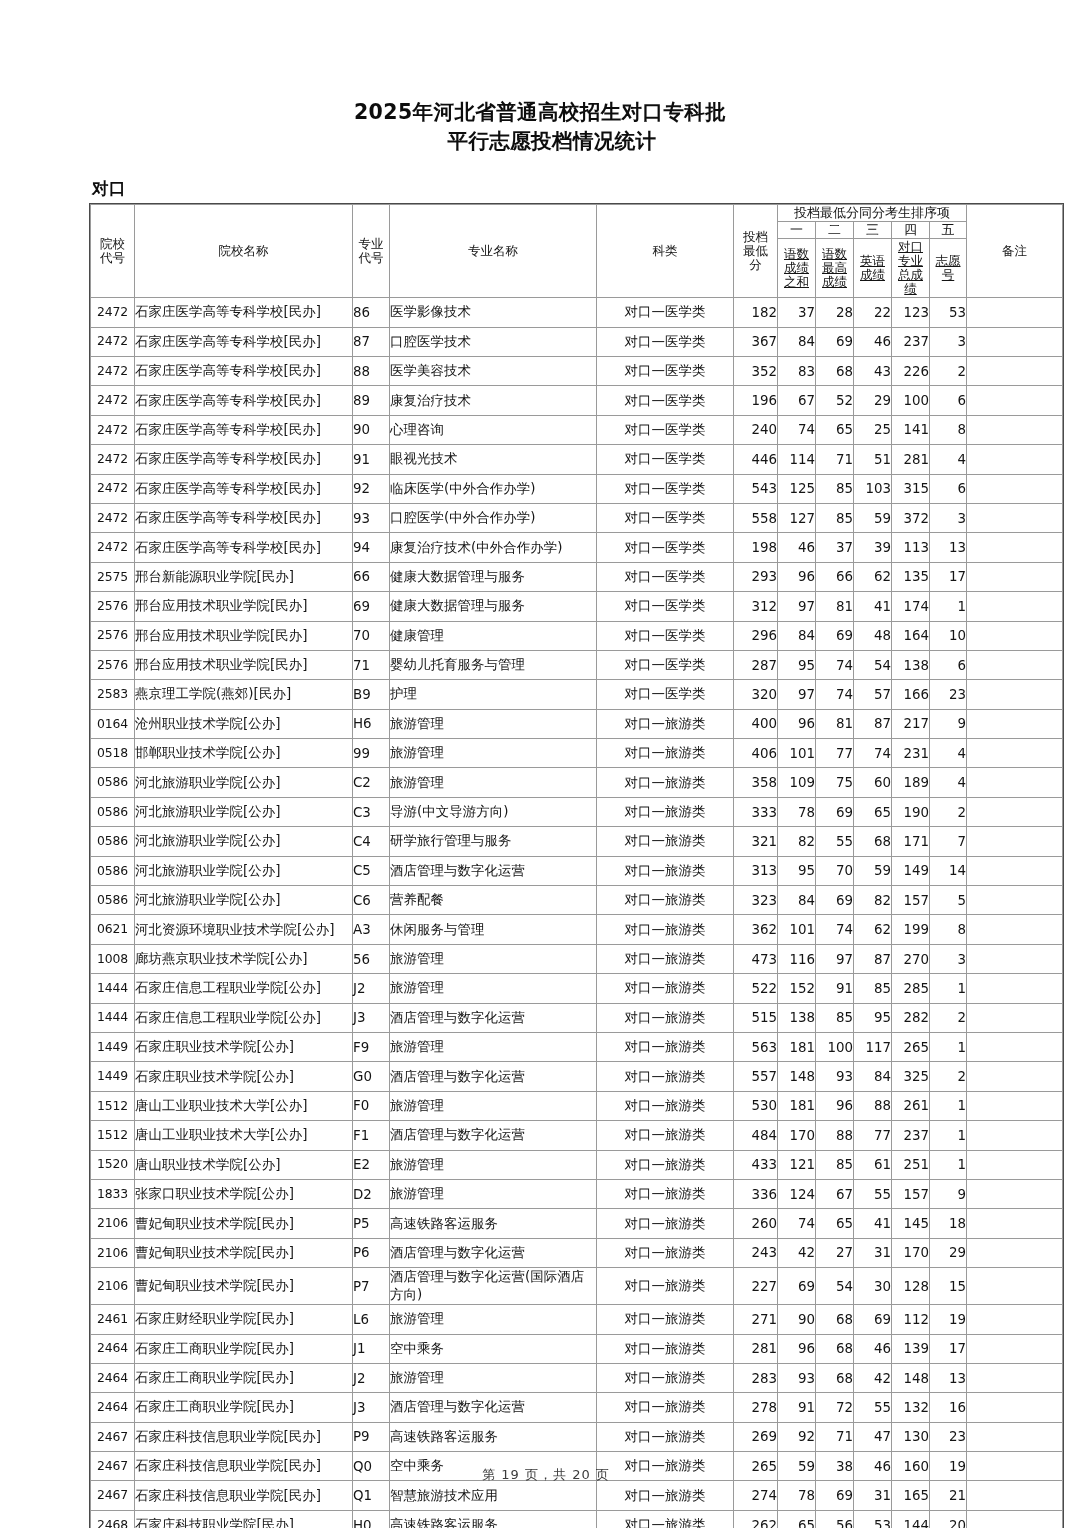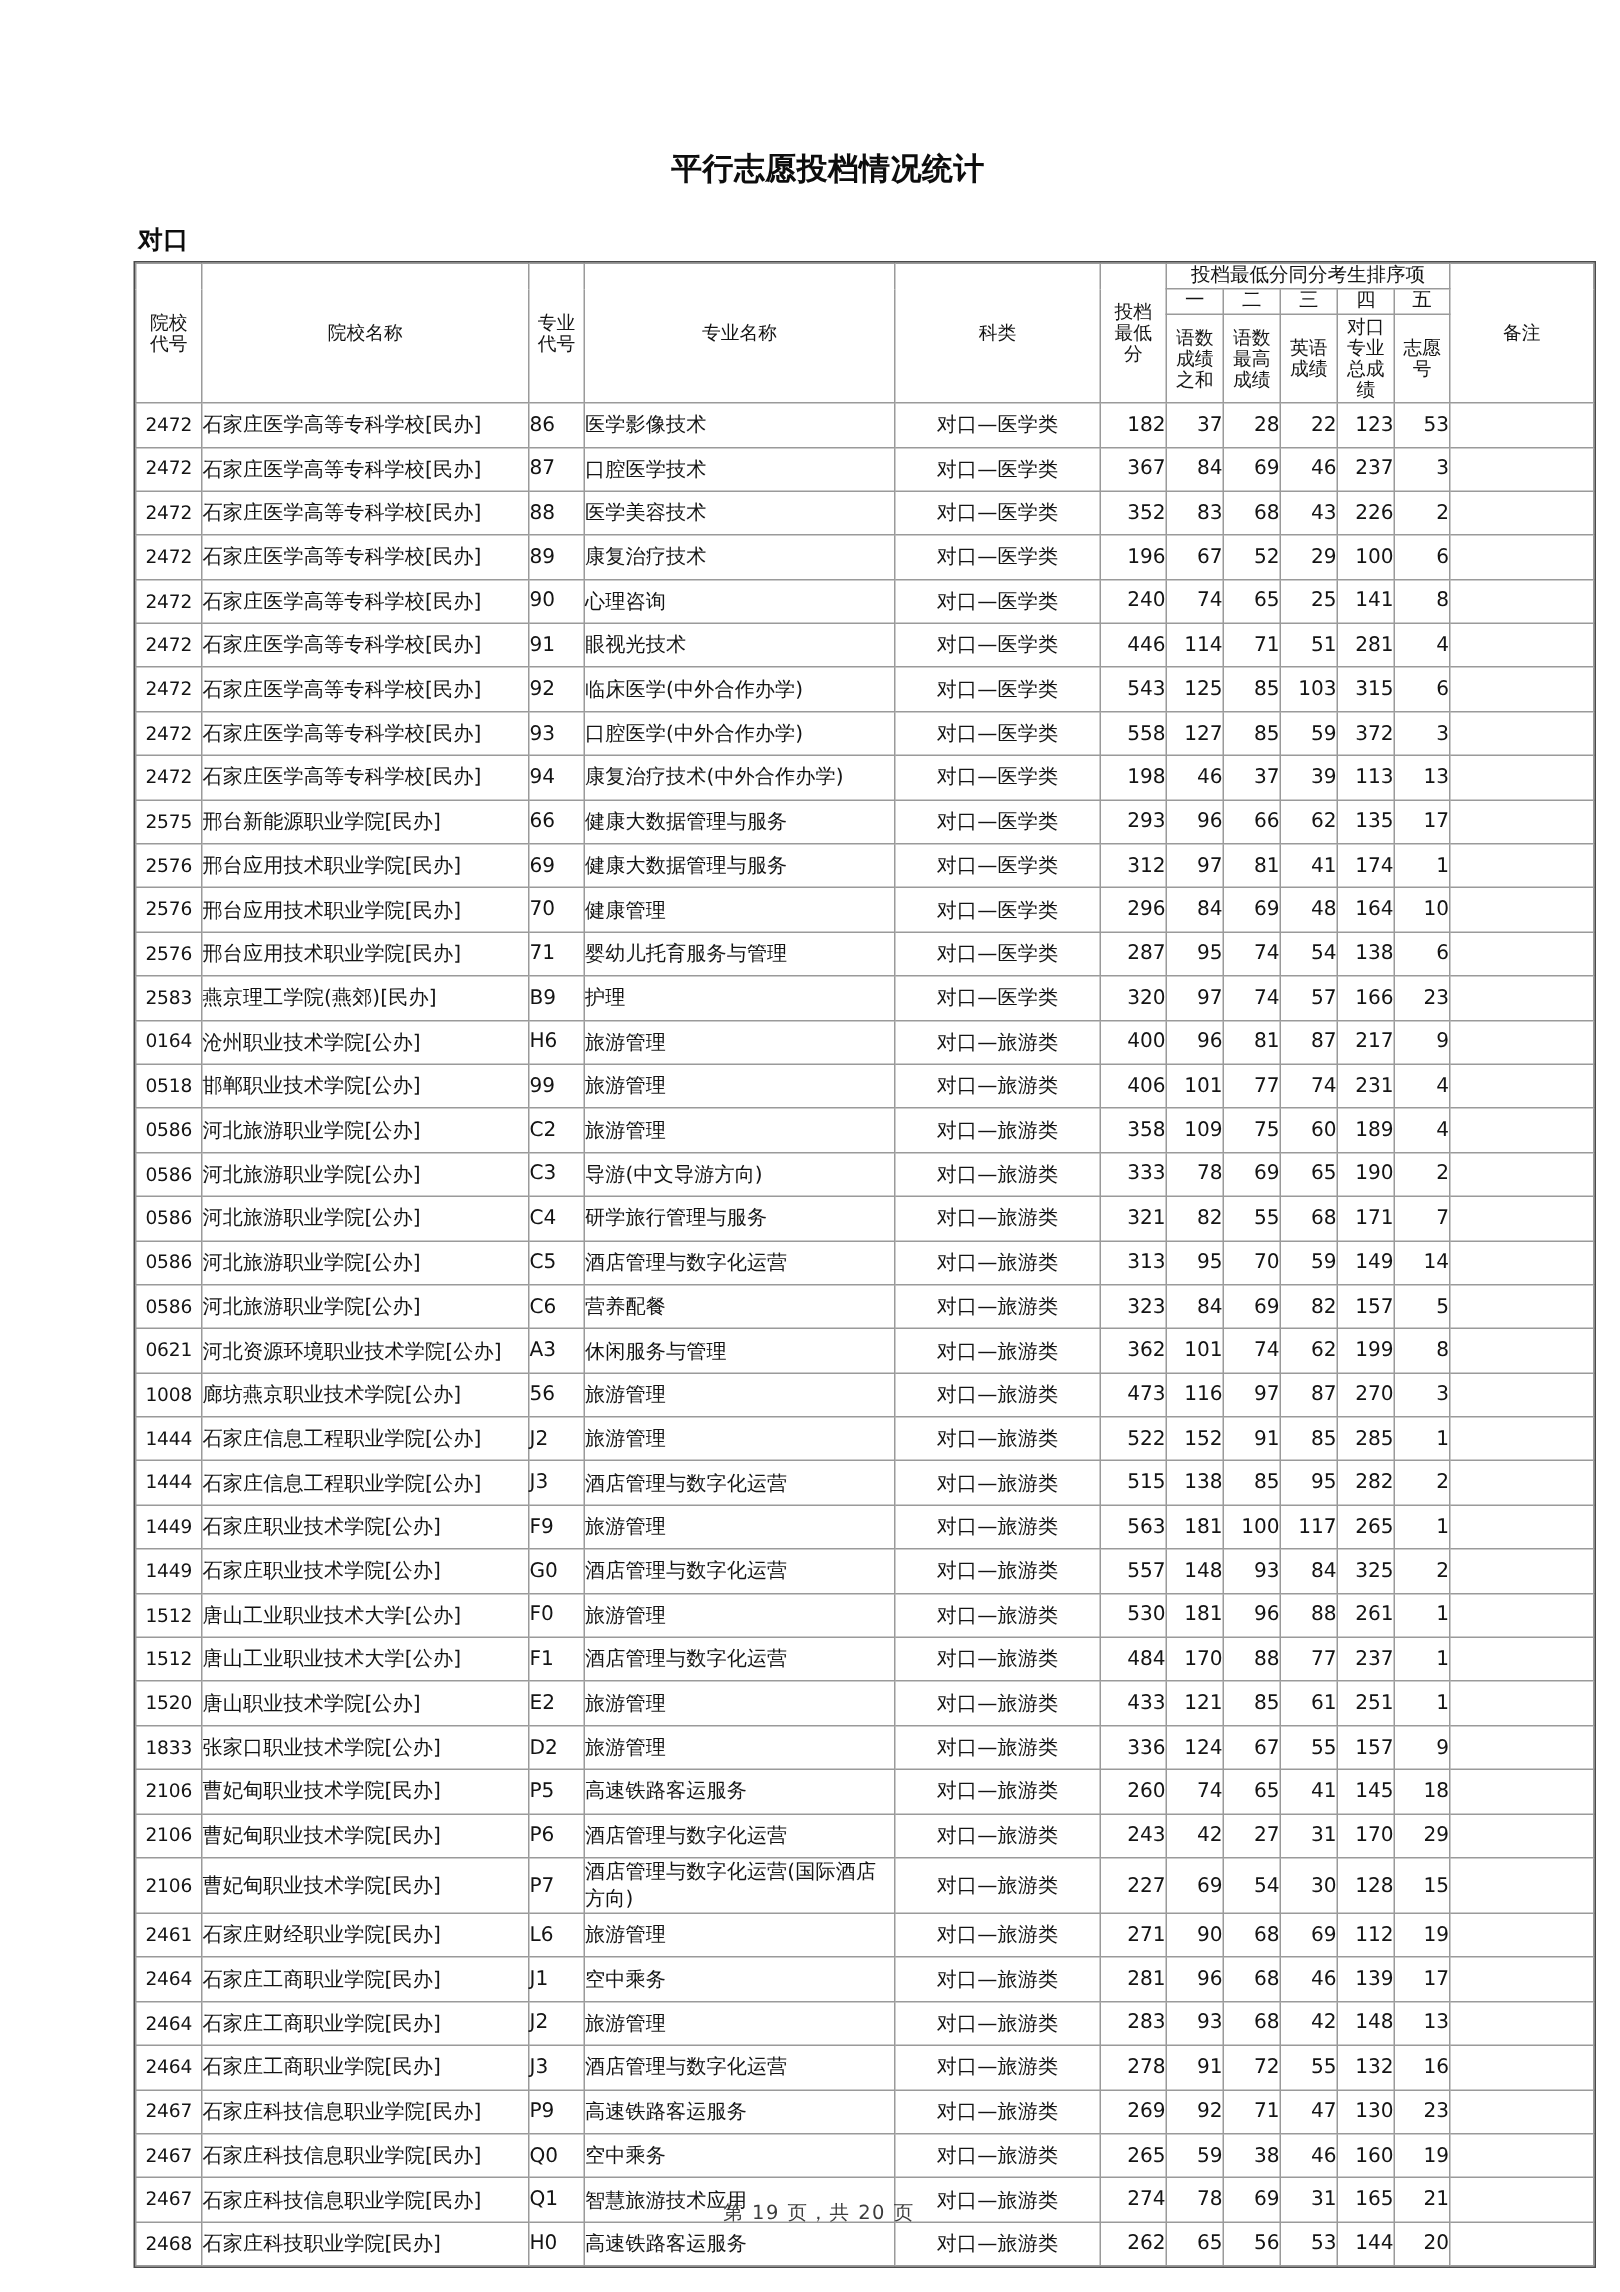--- a/index.html
+++ b/index.html
@@ -59,20 +59,21 @@
     font-size: 12.5px;
     line-height: 1.12;
     padding: 2px 1px;
     border: 1px solid #8e8e8e;
   }
   thead th.tall { height: 92px; }
   thead th.vtext {
     font-size: 12.5px;
     line-height: 1.12;
     padding: 1px 0;
+    text-decoration: underline;
   }
   thead th.grp {
     font-size: 13px;
     height: 17px;
     padding: 0;
   }
   thead th.rank {
     font-size: 13px;
     height: 17px;
     padding: 0;
@@ -121,20 +122,21 @@
     letter-spacing: 1px;
     margin-left: 12px;
   }
 </style>
 </head>
 <body>
 
 <div class="page">
 
   <div class="doc-title">
+    <span>2025年河北省普通高校招生对口专科批</span>
     <span class="line2">平行志愿投档情况统计</span>
   </div>
 
   <div class="section-label">对口</div>
 
   <table class="sheet">
     <colgroup>
       <col class="w-code">
         <col class="w-school">
         <col class="w-mcode">

